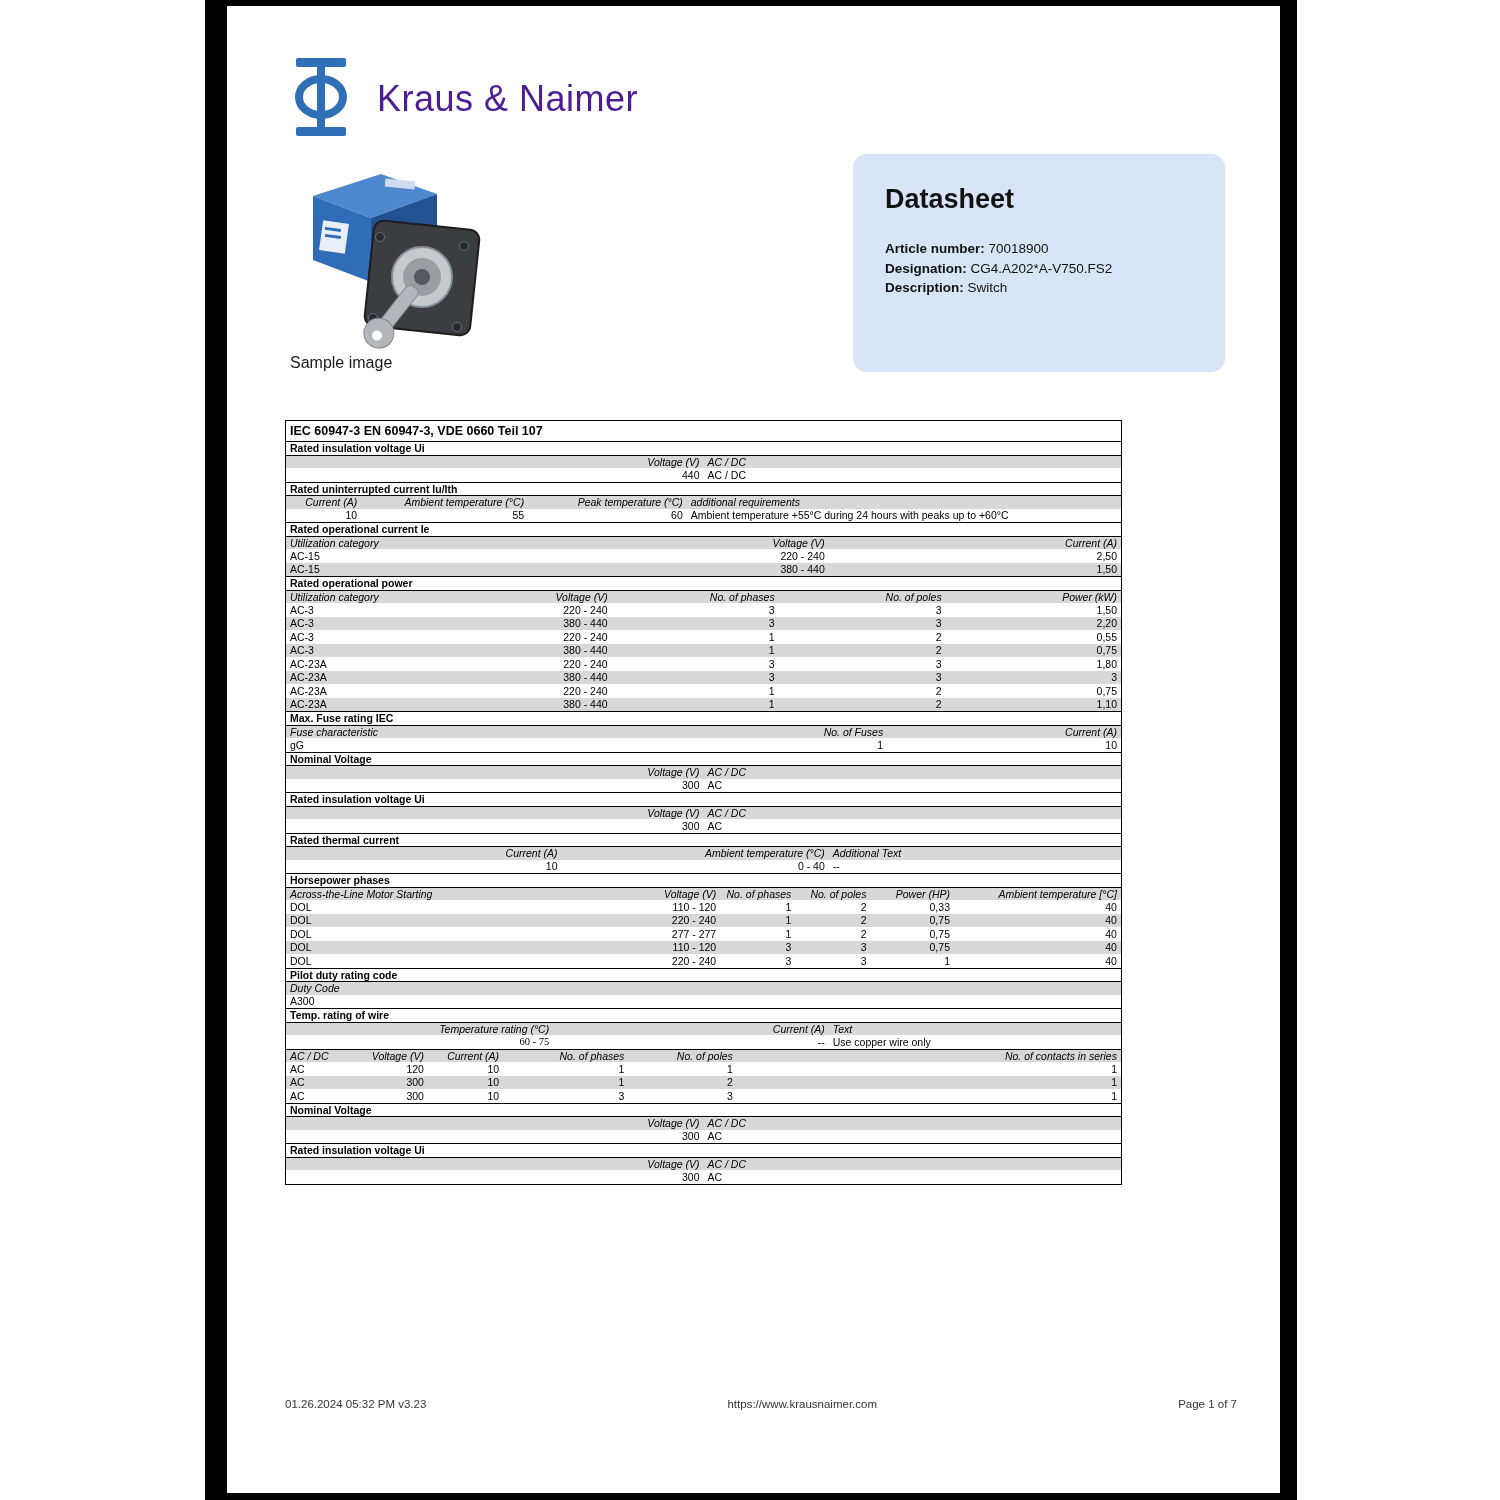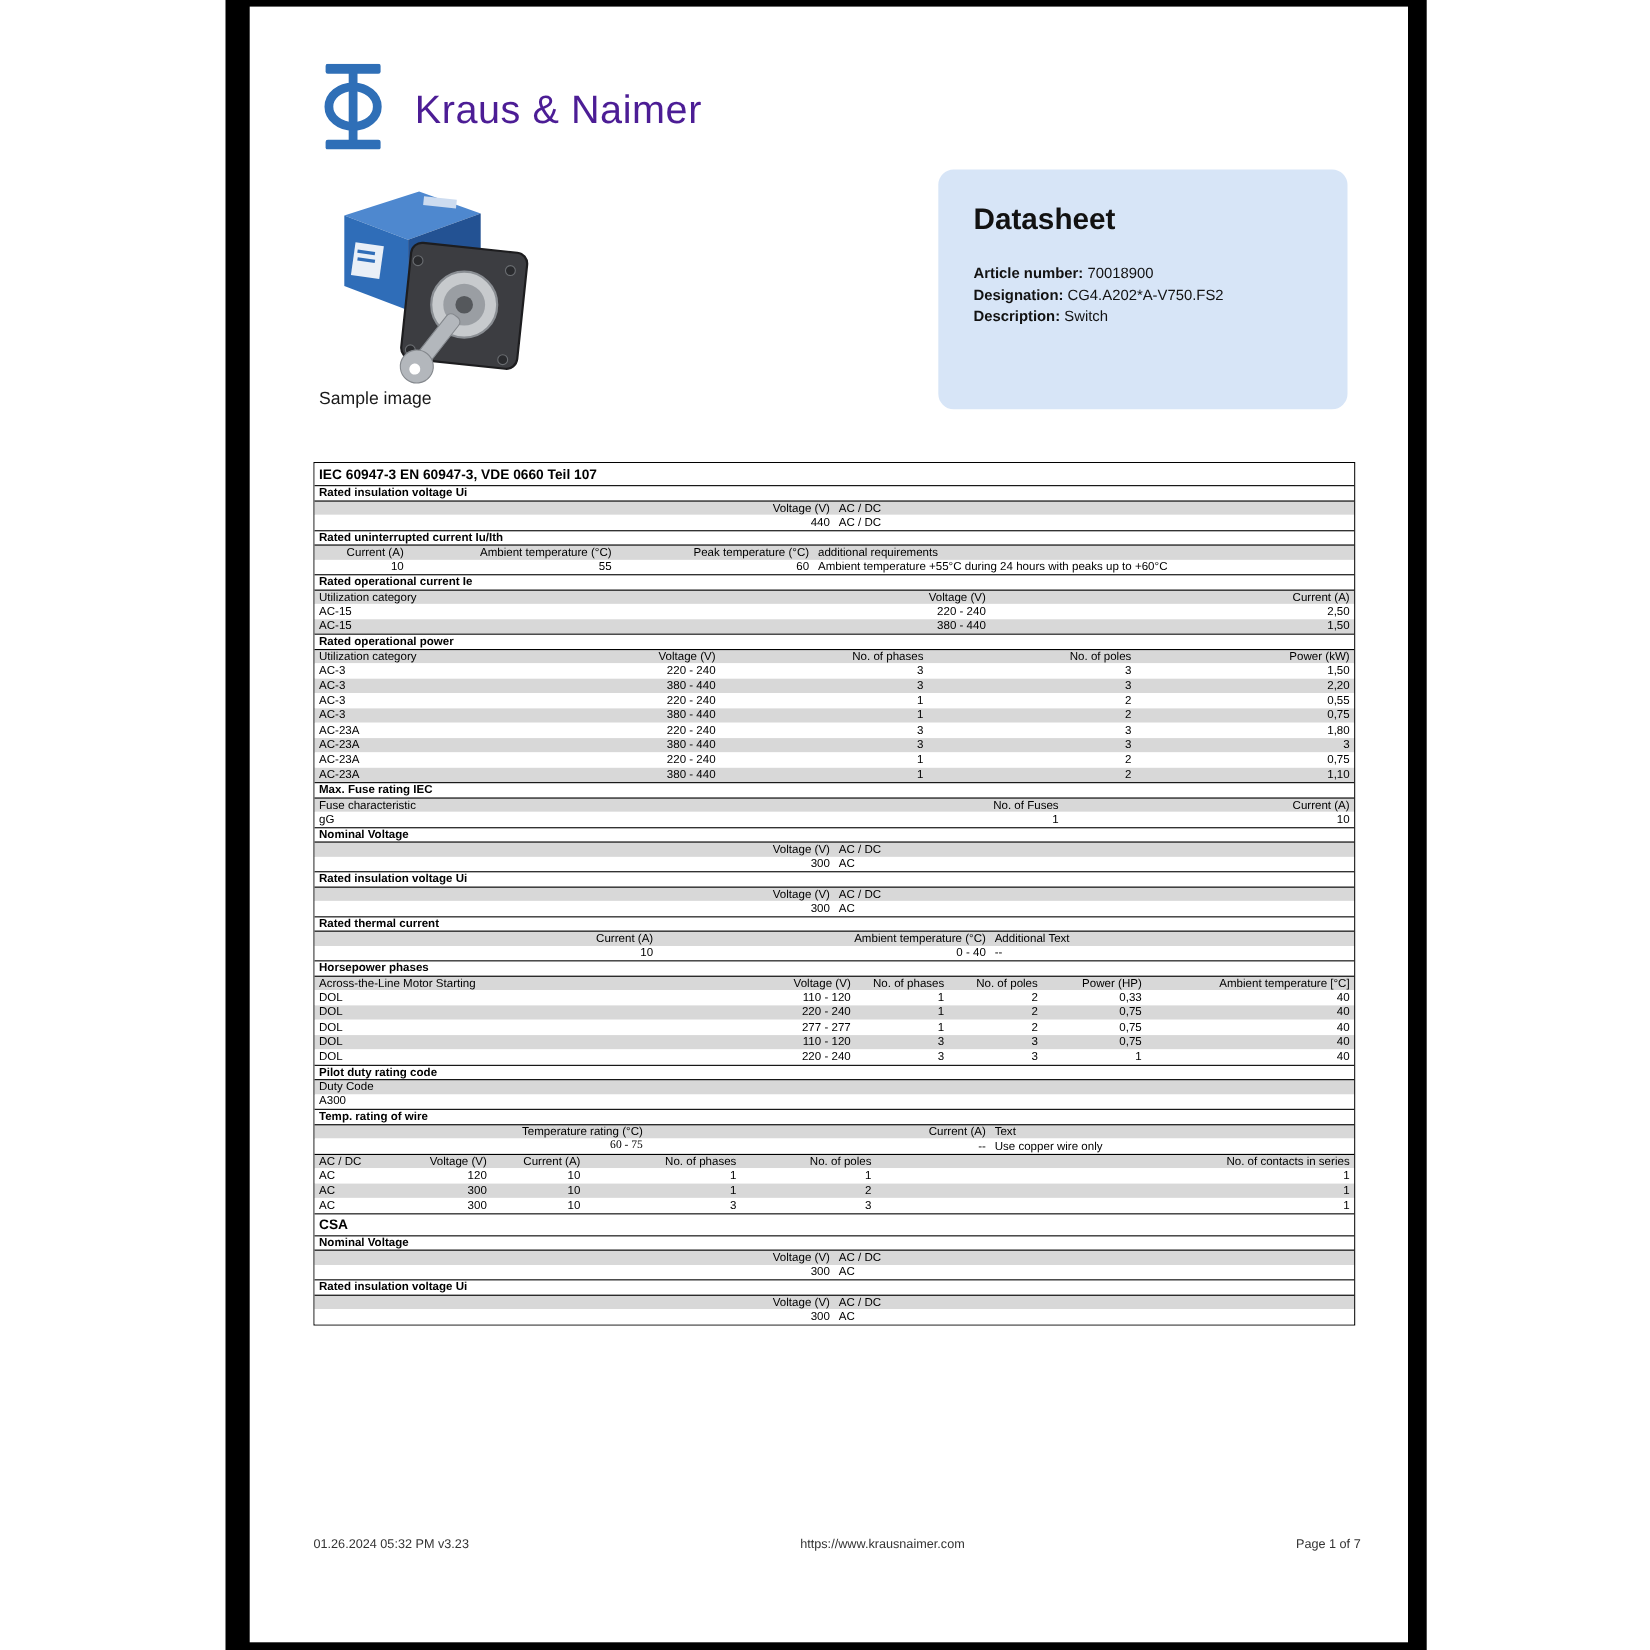--- a/index.html
+++ b/index.html
@@ -12,23 +12,23 @@
 
   .product-image { position:absolute; left:58px; top:158px; }
   .sample-caption { position:absolute; left:63px; top:348px; font-size:16px; color:#1a1a1a; }
 
   .datasheet-box { position:absolute; left:626px; top:148px; width:372px; height:218px;
                    background:#d7e5f7; border-radius:14px; padding:30px 32px; }
   .ds-title { font-size:27px; font-weight:bold; color:#121212; margin-bottom:24px; }
   .ds-field { font-size:13.5px; color:#121212; line-height:19.5px; }
   .ds-label { font-weight:bold; }
 
-  .spec-table { position:absolute; left:58px; top:414px; width:947px; border:1px solid #000; background:#fff; }
+  .spec-table { position:absolute; left:58px; top:414px; width:837px; border:1px solid #000; background:#fff; }
   .trow { display:flex; align-items:center; height:13.5px; font-size:10.5px; color:#000; background:#fff; }
-  .trow.head { background:#d8d8d8; }
+  .trow.head { background:#d8d8d8; font-style:italic; }
   .trow.g { background:#d8d8d8; }
   .trow.title { font-weight:bold; }
   .trow.xl { height:20px; font-size:12.5px; font-weight:bold; }
   .trow.bt { border-top:1px solid #000; }
   .tcell { padding:0 4px; white-space:nowrap; overflow:hidden; }
   .al { text-align:left; }
   .ar { text-align:right; }
 
   .footer { position:absolute; left:58px; top:1392px; width:952px; display:flex;
             justify-content:space-between; font-size:11.5px; color:#333; }
@@ -350,23 +350,20 @@
           <span class="tcell ar" style="width: 46%;">1</span>
         </div>
         <div class="trow data">
           <span class="tcell al" style="width: 8%;">AC</span>
           <span class="tcell ar" style="width: 9%;">300</span>
           <span class="tcell ar" style="width: 9%;">10</span>
           <span class="tcell ar" style="width: 15%;">3</span>
           <span class="tcell ar" style="width: 13%;">3</span>
           <span class="tcell ar" style="width: 46%;">1</span>
         </div>
-        <div class="trow xl bt">
-          <span class="tcell al" style="width: 100%;">CSA</span>
-        </div>
         <div class="trow title bt">
           <span class="tcell al" style="width: 100%;">Nominal Voltage</span>
         </div>
         <div class="trow head bt">
           <span class="tcell ar" style="width: 50%;">Voltage (V)</span>
           <span class="tcell al" style="width: 50%;">AC / DC</span>
         </div>
         <div class="trow data">
           <span class="tcell ar" style="width: 50%;">300</span>
           <span class="tcell al" style="width: 50%;">AC</span>

